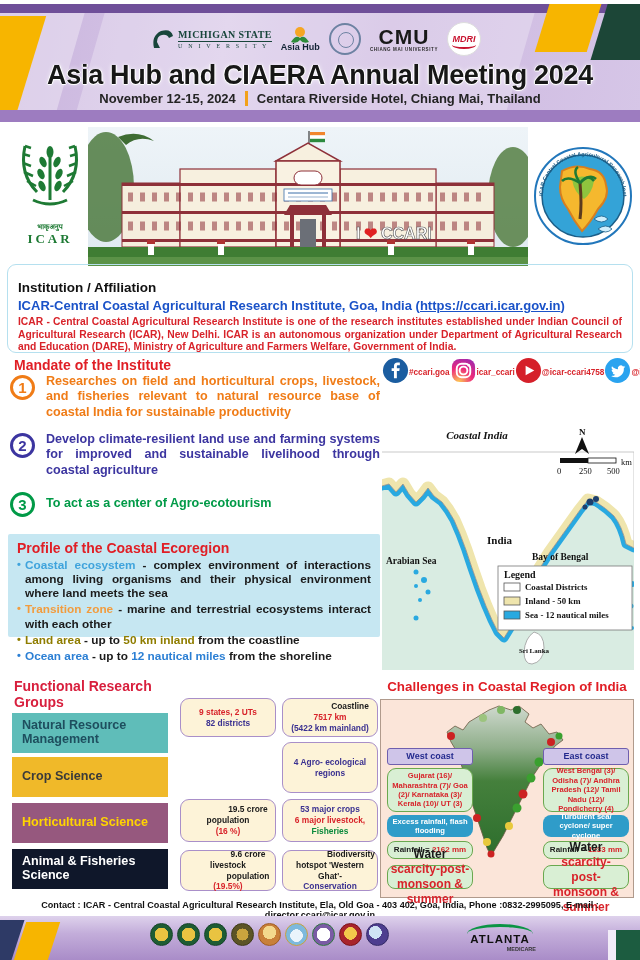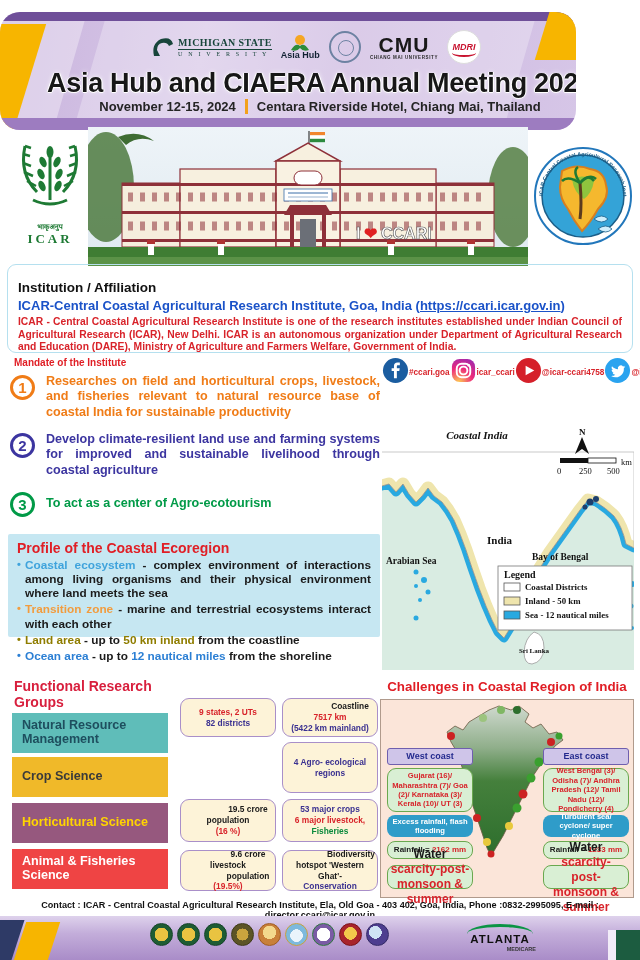--- a/index.html
+++ b/index.html
@@ -2,21 +2,21 @@
 <html><head>
 <meta charset="utf-8">
 <style>
   * { margin:0; padding:0; box-sizing:border-box; }
   html,body { background:#888; }
   body { font-family:"Liberation Sans", sans-serif; }
   #poster { position:relative; width:640px; height:960px; background:#ffffff; overflow:hidden; margin:0 auto; }
   .abs { position:absolute; }
 
   
-  .header { left:0; top:12px; width:576px; height:118px; background:linear-gradient(100deg,#c9b4dd 0%,#d8c8e8 35%,#cdb8e0 60%,#d6c6e7 100%); overflow:hidden;border-radius:20px; }
+  .header { left:0; top:4px; width:640px; height:118px; background:linear-gradient(100deg,#c9b4dd 0%,#d8c8e8 35%,#cdb8e0 60%,#d6c6e7 100%); overflow:hidden; }
   .hd-band1 { position:absolute; left:90px; top:-10px; width:430px; height:140px; background:rgba(255,255,255,.28); transform:skewX(-16deg); }
   .hd-band2 { position:absolute; left:-60px; top:-10px; width:130px; height:140px; background:rgba(255,255,255,.35); transform:skewX(-16deg); }
   .hd-top-strip { position:absolute; left:0; top:0; width:640px; height:9px; background:#6f4f99; }
   .hd-bottom-strip { position:absolute; left:0; top:106px; width:640px; height:12px; background:#9d7cc0; }
   .hd-yellow-left { position:absolute; left:-34px; top:12px; width:64px; height:106px; background:#f7b500; transform:skewX(-17deg); }
   .hd-yellow-right { position:absolute; left:543px; top:-6px; width:52px; height:54px; background:#f7b500; transform:skewX(-17deg); }
   .hd-green-right { position:absolute; left:600px; top:-6px; width:50px; height:62px; background:#1c4637; transform:skewX(-17deg); }
 
   .logo-row { position:absolute; left:150px; top:14px; width:360px; height:42px; display:flex; align-items:center; gap:9px; }
   .msu { display:flex; align-items:center; gap:4px; }
@@ -46,21 +46,21 @@
   .ccari-logo { left:532px; top:139px; width:102px; height:114px; }
 
   
   .inst-box { left:7px; top:264px; width:626px; height:89px; border:1.5px solid #b5e0ef; border-radius:9px; padding:15px 10px 0 10px; }
   .inst-heading { font-size:13.5px; font-weight:bold; color:#111; }
   .inst-name { font-size:13px; font-weight:bold; color:#1a52c8; margin-top:3px; white-space:nowrap; }
   .inst-name a { color:#1a52c8; }
   .inst-desc { font-size:10.3px; font-weight:bold; color:#d8232a; margin-top:3px; text-align:justify; line-height:1.22; }
 
   
-  .mandate-heading { left:14px; top:357px; font-size:10px; font-weight:bold; color:#e01e25; }
+  .mandate-heading { left:14px; top:357px; font-size:14px; font-weight:bold; color:#e01e25; }
   .m-item { left:10px; width:370px; }
   .m-circle { position:absolute; left:0; top:1px; width:25px; height:25px; border-radius:50%; border:3px solid; background:#fff; text-align:center; font-size:15px; font-weight:bold; line-height:20px; }
   .m-text { margin-left:36px; font-size:12.6px; font-weight:bold; text-align:justify; line-height:1.22; }
   .m1 { top:374px; } .m1 .m-circle { border-color:#f07c17; color:#f07c17; } .m1 .m-text { color:#f07c17; }
   .m2 { top:432px; } .m2 .m-circle { border-color:#3c35a0; color:#3c35a0; } .m2 .m-text { color:#3c35a0; }
   .m3 { top:491px; } .m3 .m-circle { border-color:#019a47; color:#019a47; } .m3 .m-text { color:#019a47; padding-top:5px; }
 
   
   .social-row { left:382px; top:357px; width:252px; display:flex; justify-content:space-between; }
   .social { display:flex; flex-direction:row; align-items:center; width:auto; cursor:pointer; }
@@ -78,21 +78,21 @@
   .p1::before{color:#3fa3dc;} .p2::before{color:#f29c3e;} .p3::before{color:#8f7d00;} .p4::before{color:#2b7fd4;}
   .term-c { color:#3fa3dc; } .term-t { color:#f29c3e; } .term-l { color:#8f7d00; } .term-o { color:#2b7fd4; }
   .val-l { color:#8f7d00; } .val-o { color:#2b7fd4; }
 
   
   .fg-heading { left:14px; top:679px; width:170px; font-size:14px; font-weight:bold; color:#d81f3d; line-height:1.12; }
   .fg-box { left:12px; width:156px; height:40px; display:flex; align-items:center; padding-left:10px; font-size:12.6px; font-weight:bold; line-height:1.1; }
   .fg1 { top:713px; background:#5fbdb9; color:#1e4e5e; }
   .fg2 { top:757px; background:#f0b929; color:#3a3a3a; }
   .fg3 { top:803px; background:#96587e; color:#ffd400; }
-  .fg4 { top:849px; background:#ef4444; color:#ffffff; }
+  .fg4 { top:849px; background:#0f172a; color:#ffffff; }
 
   
   .stat { background:#fdf3d8; border:1.3px solid #a98fc9; border-radius:9px; display:flex; flex-direction:column; justify-content:center; text-align:center; font-size:8.4px; font-weight:bold; line-height:1.3; padding:2px 4px; }
   .sc1 { left:180px; width:96px; } .sc2 { left:282px; width:96px; }
   .sr1 { top:698px; height:39px; } .sr2 { top:742px; height:51px; } .sr3 { top:799px; height:43px; } .sr4 { top:850px; height:41px; }
   .t-red { color:#d8232a; } .t-blue { color:#3b3191; } .t-dark { color:#1a1a1a;margin-left:40px; } .t-green { color:#0a8a3c; }
 
   
   .ch-heading { left:380px; top:679px; width:254px; text-align:center; font-size:13.4px; font-weight:bold; color:#e01e25; }
   .ch-panel { left:380px; top:699px; width:254px; height:199px; background:#fbe5d9; border:1px solid #b09a8c; }

